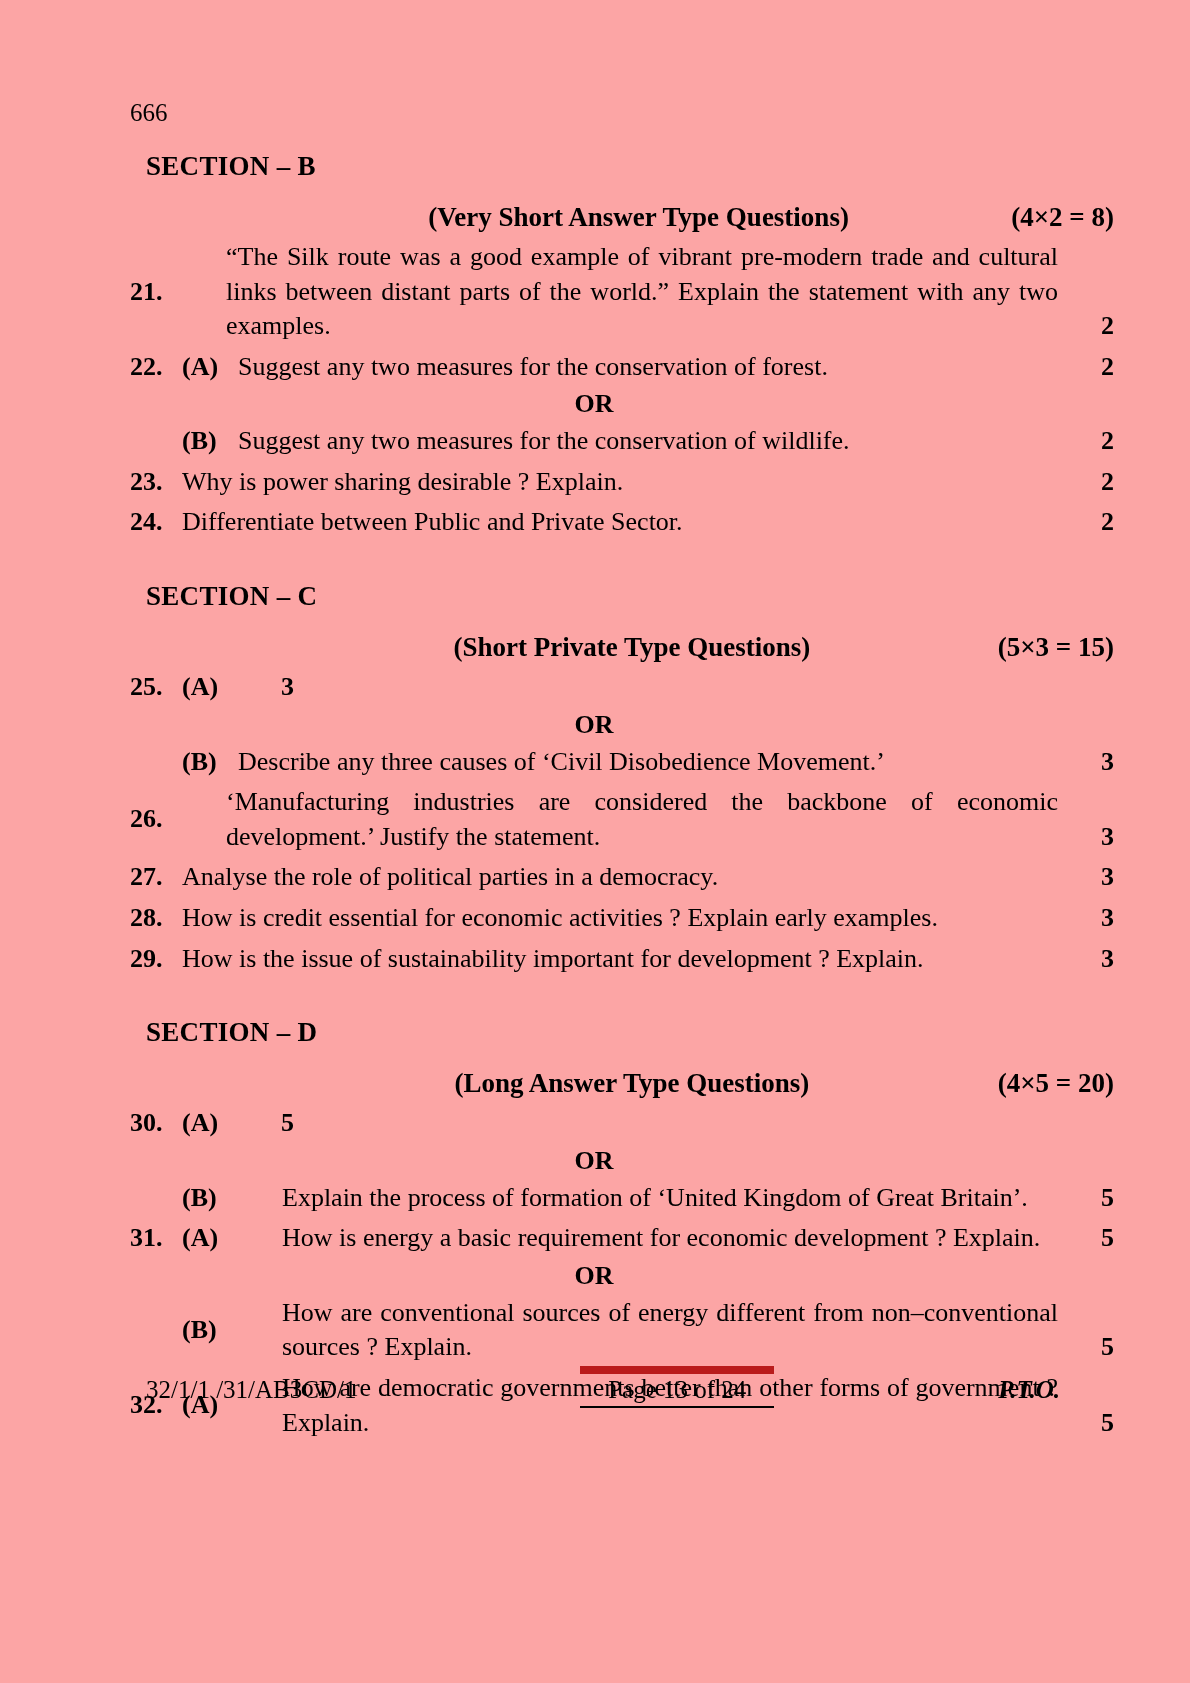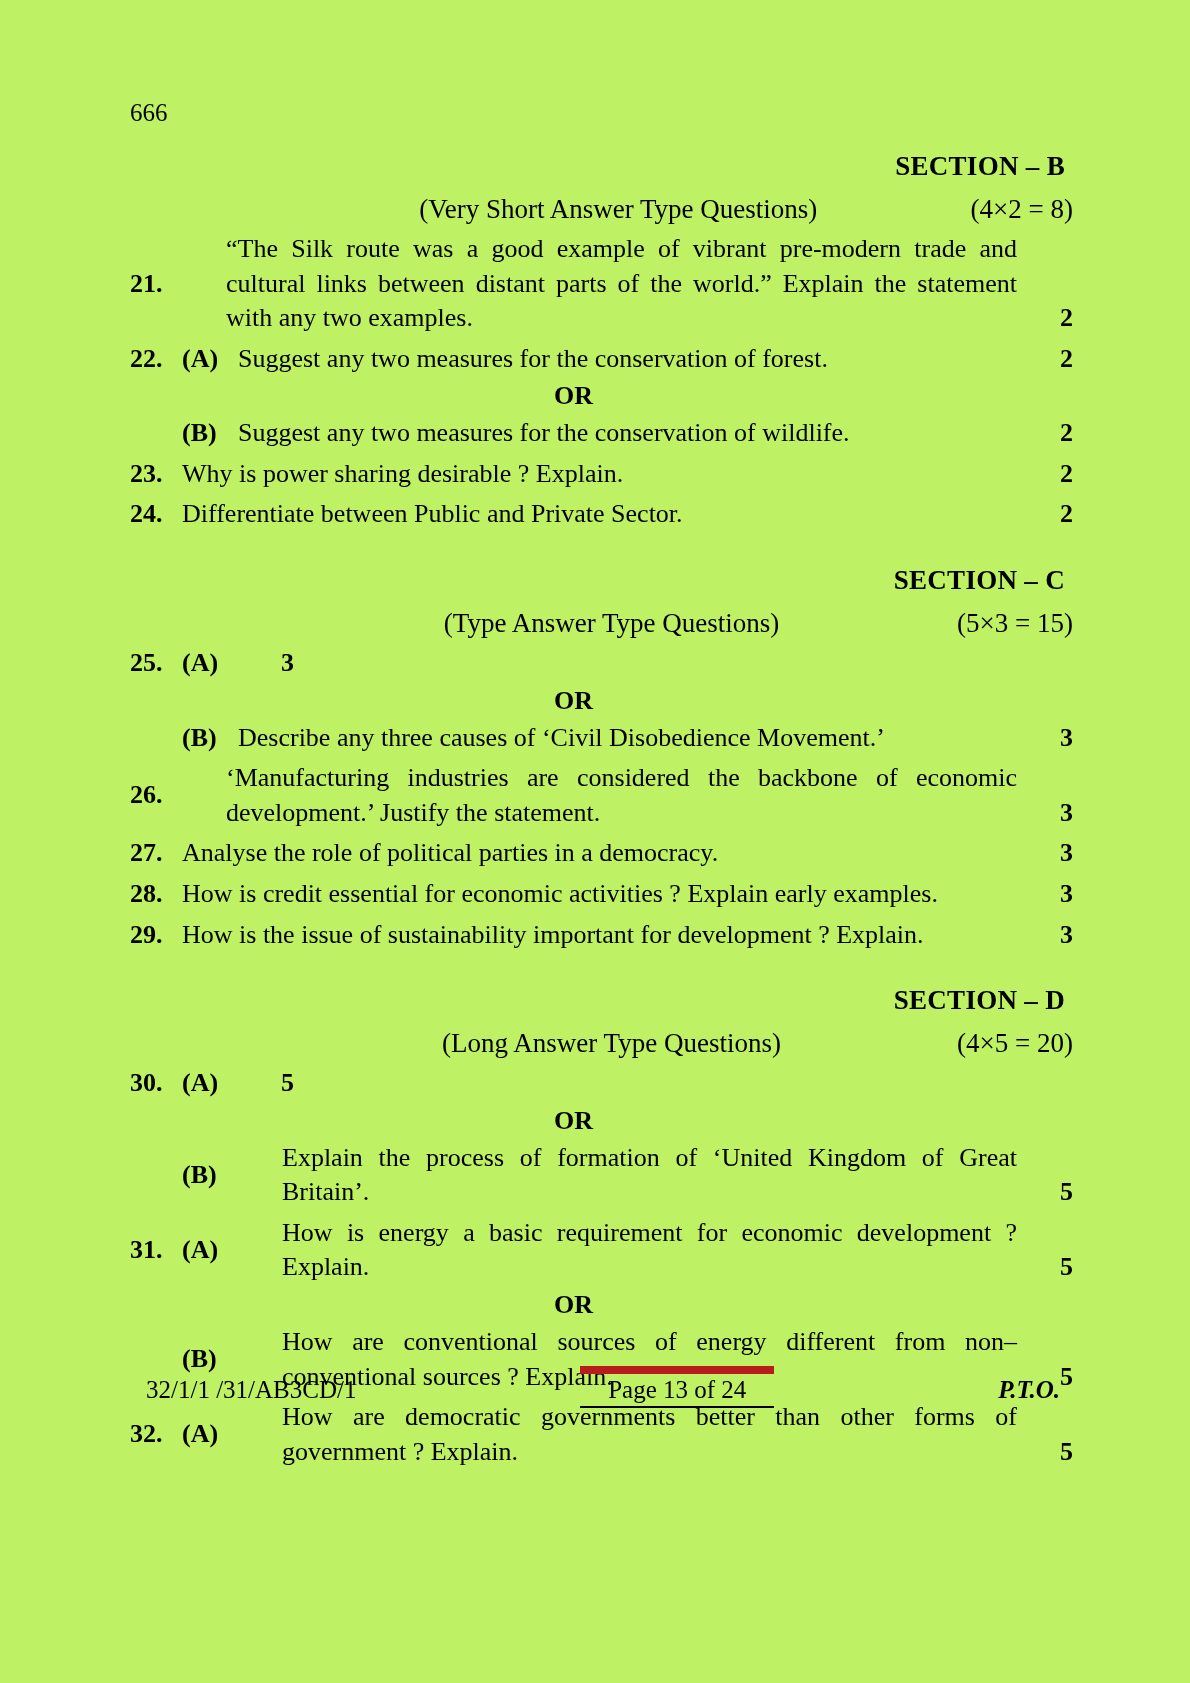--- a/index.html
+++ b/index.html
@@ -9,41 +9,41 @@
   }
   body {
     font-family: "Liberation Serif", "DejaVu Serif", serif;
     color: #000000;
   }
   .page {
     position: relative;
     width: 1190px;
     height: 1683px;
     margin: 0 auto;
-    background: #bef264;
+    background: #fca5a5;
     box-sizing: border-box;
-    padding: 100px 117px 0 130px;
+    padding: 100px 76px 0 130px;
   }
   .page-code {
     font-size: 25px;
     line-height: 1;
     margin: 0 0 22px 0;
   }
   .section-head {
-    text-align: right;
+    text-align: left;
     font-weight: bold;
     font-size: 27px;
     letter-spacing: 0.3px;
-    margin: 8px;
+    margin: 16px;
     padding: 4px 0 2px 0;
   }
   .subhead-row {
     display: flex;
     align-items: baseline;
-    font-weight: normal;
+    font-weight: bold;
     font-size: 27px;
     margin: 0;
     padding: 2px 0 4px 0;
   }
   .subhead-row .subhead-title {
     flex: 1;
     text-align: center;
     padding-left: 150px;
   }
   .subhead-row .subhead-marks {
@@ -174,21 +174,21 @@
   <div class="q-row">
     <div class="q-num">24.</div>
     <div class="q-body">Differentiate between Public and Private Sector.</div>
     <div class="q-marks">2</div>
   </div>
 
   <div class="spacer-md"></div>
 
   <div class="section-head">SECTION – C</div>
   <div class="subhead-row">
-    <div class="subhead-title">(Type Answer Type Questions)</div>
+    <div class="subhead-title">(Short Private Type Questions)</div>
     <div class="subhead-marks">(5×3 = 15)</div>
   </div>
 
   <div class="q-row">
     <div class="q-num">25.</div>
     <div class="q-opt">(A)</div>
     <div class="q-marks">3</div>
   </div>
 
   <div class="or-line">OR</div>

